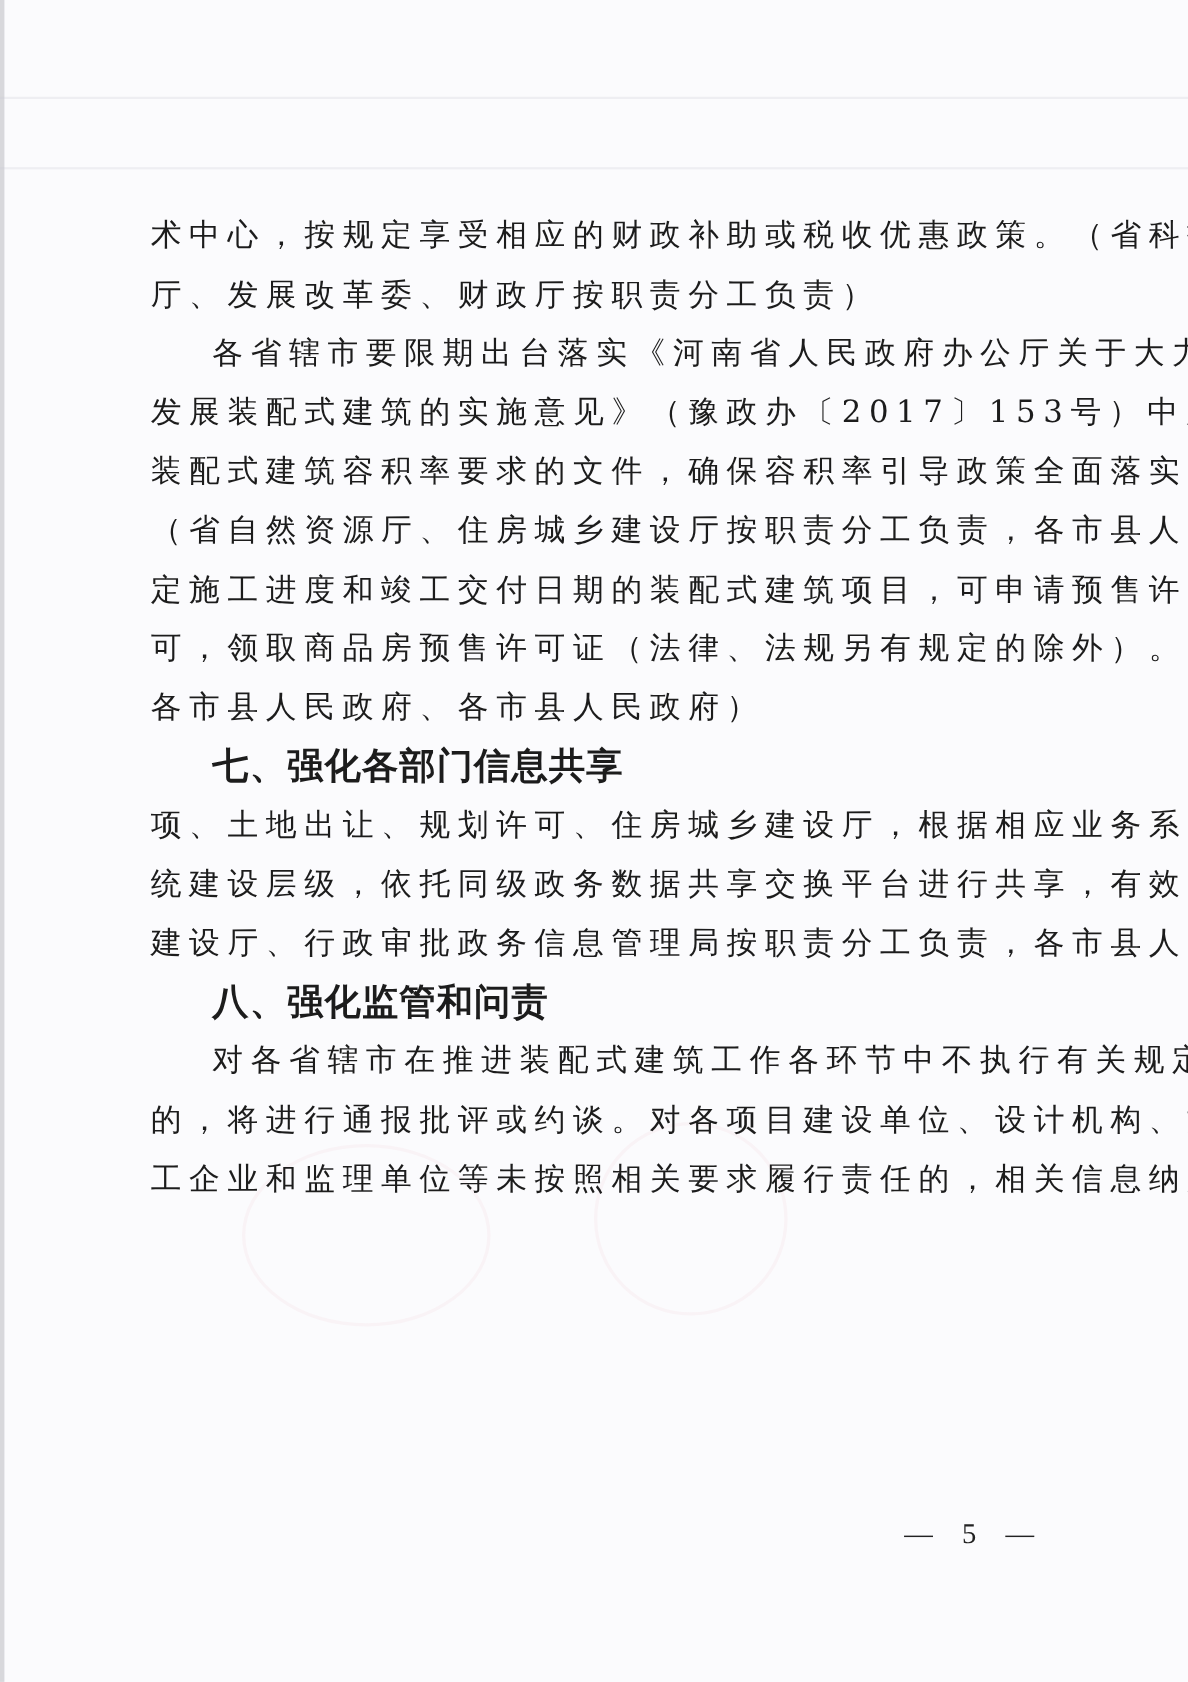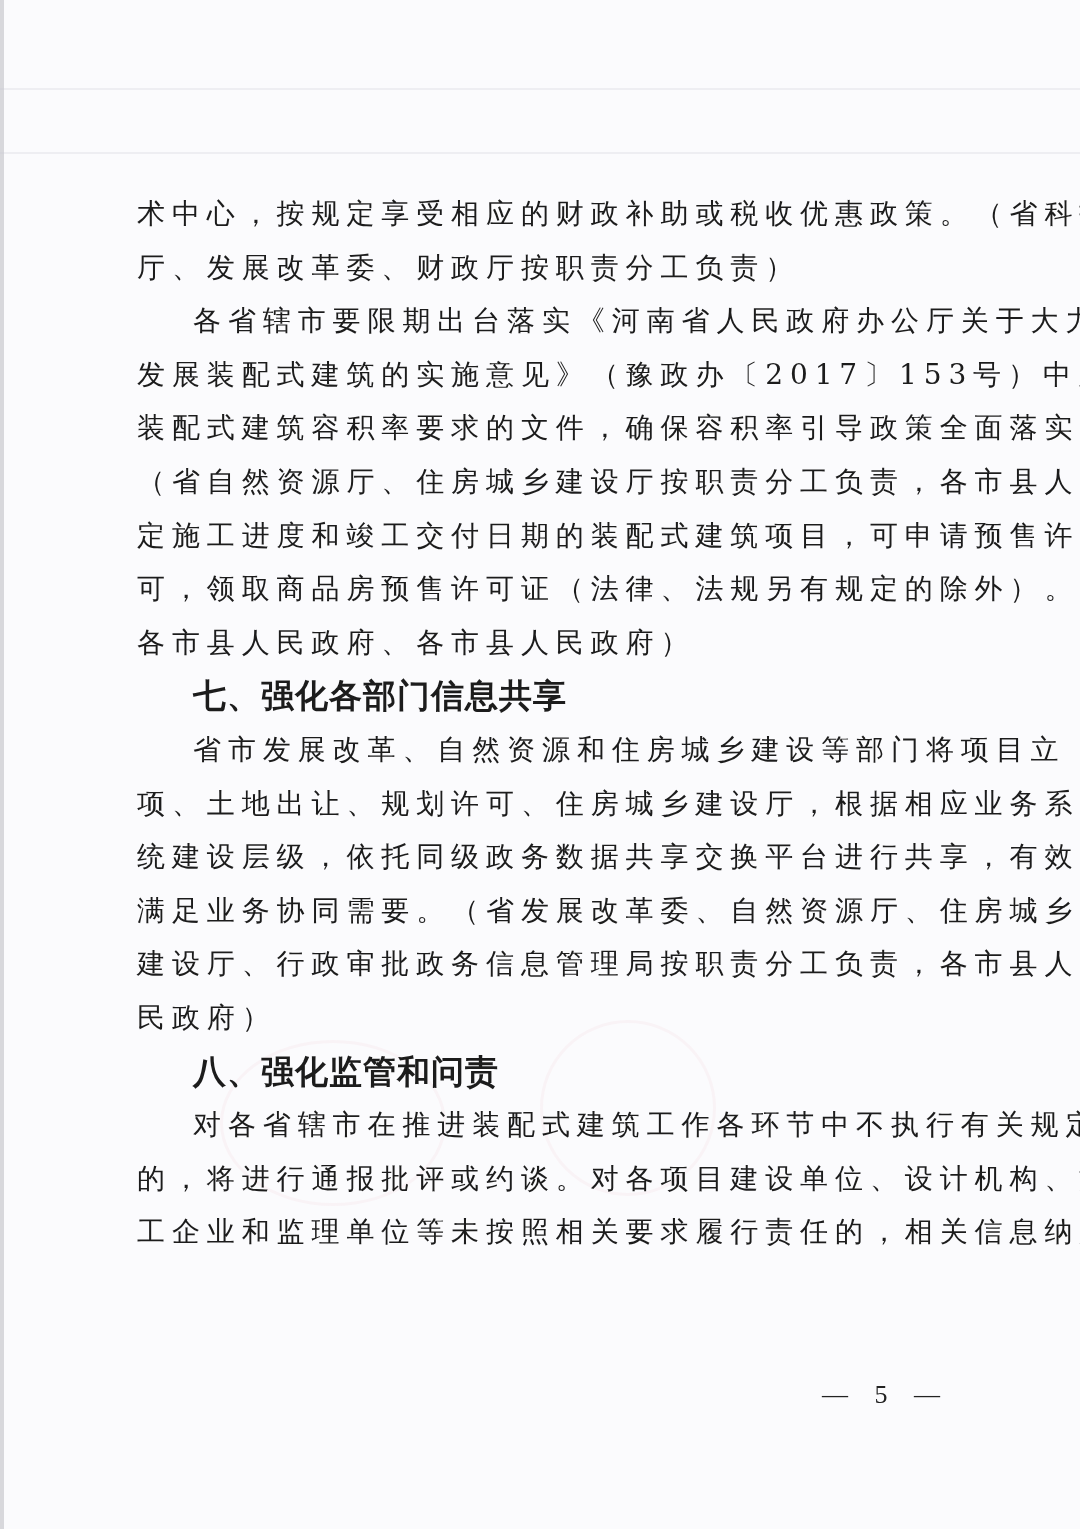--- a/index.html
+++ b/index.html
@@ -82,25 +82,22 @@
   <div class="line">术中心，按规定享受相应的财政补助或税收优惠政策。（省科技</div>
   <div class="line">厅、发展改革委、财政厅按职责分工负责）</div>
   <div class="line indent">各省辖市要限期出台落实《河南省人民政府办公厅关于大力</div>
   <div class="line">发展装配式建筑的实施意见》（豫政办〔2017〕153号）中关于</div>
   <div class="line">装配式建筑容积率要求的文件，确保容积率引导政策全面落实。</div>
   <div class="line">（省自然资源厅、住房城乡建设厅按职责分工负责，各市县人民</div>
   <div class="line">定施工进度和竣工交付日期的装配式建筑项目，可申请预售许</div>
   <div class="line">可，领取商品房预售许可证（法律、法规另有规定的除外）。（省</div>
   <div class="line">各市县人民政府、各市县人民政府）</div>
   <div class="line heading">七、强化各部门信息共享</div>
-  <div class="line indent">省市发展改革、自然资源和住房城乡建设等部门将项目立</div>
   <div class="line">项、土地出让、规划许可、住房城乡建设厅，根据相应业务系</div>
   <div class="line">统建设层级，依托同级政务数据共享交换平台进行共享，有效</div>
-  <div class="line">满足业务协同需要。（省发展改革委、自然资源厅、住房城乡</div>
   <div class="line">建设厅、行政审批政务信息管理局按职责分工负责，各市县人</div>
-  <div class="line">民政府）</div>
   <div class="line heading">八、强化监管和问责</div>
   <div class="line indent">对各省辖市在推进装配式建筑工作各环节中不执行有关规定</div>
   <div class="line">的，将进行通报批评或约谈。对各项目建设单位、设计机构、施</div>
   <div class="line">工企业和监理单位等未按照相关要求履行责任的，相关信息纳入</div>
 </div>
 
 <div class="page-number">— 5 —</div>
 
 </body></html>

